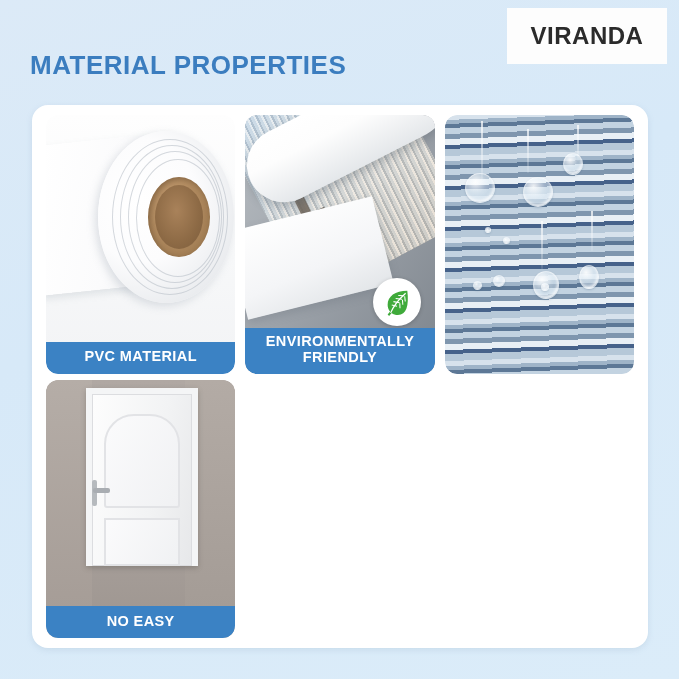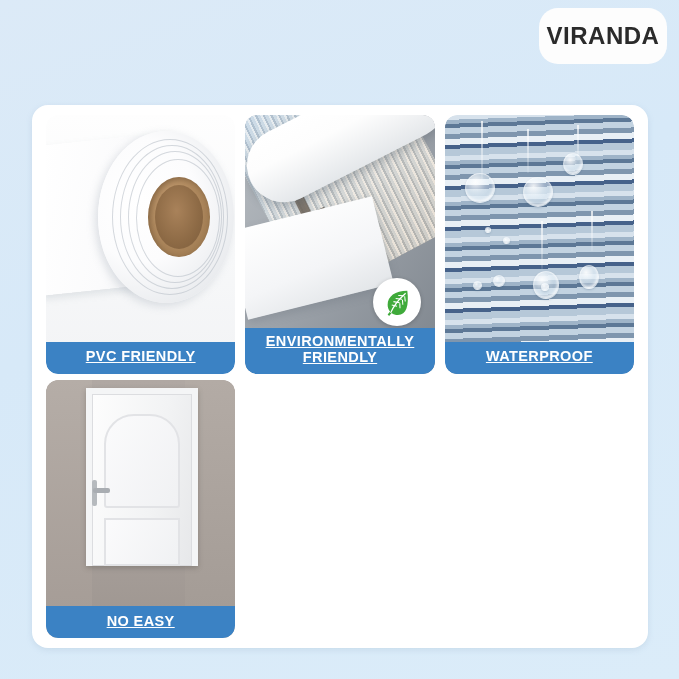--- a/index.html
+++ b/index.html
@@ -32,27 +32,26 @@
     font-weight: bold;
     letter-spacing: 0.5px;
     color: #3b7dbf;
     white-space: nowrap;
   }
 
   .brand-badge {
     position: absolute;
     right: 12px;
     top: 8px;
-    width: 128px;
+    width: 160px;
     height: 56px;
     background: #fdfdfd;
     display: flex;
     align-items: center;
     justify-content: center;
-    border-radius: 19px;
   }
 
   .brand-text {
     font-size: 24px;
     font-weight: bold;
     letter-spacing: 0.5px;
     color: #2b2b2b;
   }
 
   
@@ -104,21 +103,20 @@
     font-weight: bold;
     letter-spacing: 0.4px;
     text-align: center;
     line-height: 1.08;
     padding: 7px 4px 8px 4px;
     min-height: 32px;
     display: flex;
     align-items: center;
     justify-content: center;
     z-index: 5;
-    text-decoration: underline;
   }
 
   .label-band.two-line {
     padding-top: 5px;
     padding-bottom: 6px;
     min-height: 46px;
   }
 
   
   .pvc-bg {
@@ -424,20 +422,21 @@
   .ng-skirt-r {
     position: absolute;
     right: 0; bottom: 0; width: 48px; height: 28px;
     background: linear-gradient(180deg, #eff0f1 0%, #dfe0e2 100%);
   }
 </style>
 </head>
 <body>
 
 <div class="header">
+  <div class="page-title">MATERIAL PROPERTIES</div>
 
   <div class="brand-badge">
     <span class="brand-text">VIRANDA</span>
   </div>
 </div>
 
 <div class="card">
   <div class="grid">
 
     <div class="cell">
@@ -445,21 +444,21 @@
         <div class="pvc-bg"></div>
         <div class="pvc-sheet"></div>
         <div class="pvc-roll"></div>
         <div class="pvc-ring" style="left:66px;  top:24px;  width:116px; height:156px;"></div>
         <div class="pvc-ring" style="left:74px;  top:30px;  width:104px; height:144px;"></div>
         <div class="pvc-ring" style="left:82px;  top:36px;  width:94px;  height:132px;"></div>
         <div class="pvc-ring" style="left:90px;  top:44px;  width:84px;  height:118px;"></div>
         <div class="pvc-core"></div>
         <div class="pvc-core-inner"></div>
       </div>
-      <div class="label-band">PVC FRIENDLY</div>
+      <div class="label-band">PVC MATERIAL</div>
     </div>
 
     <div class="cell">
       <div class="photo">
         <div class="env-bg"></div>
         <div class="env-print"></div>
         <div class="env-pier"></div>
         <div class="env-pier2"></div>
         <div class="env-sheet"></div>
         <div class="env-roll"></div>
@@ -497,21 +496,20 @@
         <div class="drop" style="left:78px;  top:62px;  width:30px; height:30px;"></div>
         <div class="drop" style="left:118px; top:38px;  width:20px; height:22px;"></div>
         <div class="drop" style="left:88px;  top:156px; width:26px; height:28px;"></div>
         <div class="drop" style="left:134px; top:150px; width:20px; height:24px;"></div>
         <div class="drop" style="left:28px;  top:166px; width:9px;  height:9px;"></div>
         <div class="drop" style="left:48px;  top:160px; width:12px; height:12px;"></div>
         <div class="drop" style="left:96px;  top:168px; width:8px;  height:8px;"></div>
         <div class="drop" style="left:58px;  top:122px; width:7px;  height:7px;"></div>
         <div class="drop" style="left:40px;  top:112px; width:6px;  height:6px;"></div>
       </div>
-      <div class="label-band">WATERPROOF</div>
     </div>
 
 
     <div class="cell">
       <div class="photo">
         <div class="ng-bg"></div>
         <div class="ng-wall-l"></div>
         <div class="ng-wall-r"></div>
         <div class="ng-frame"></div>
         <div class="ng-door"></div>

